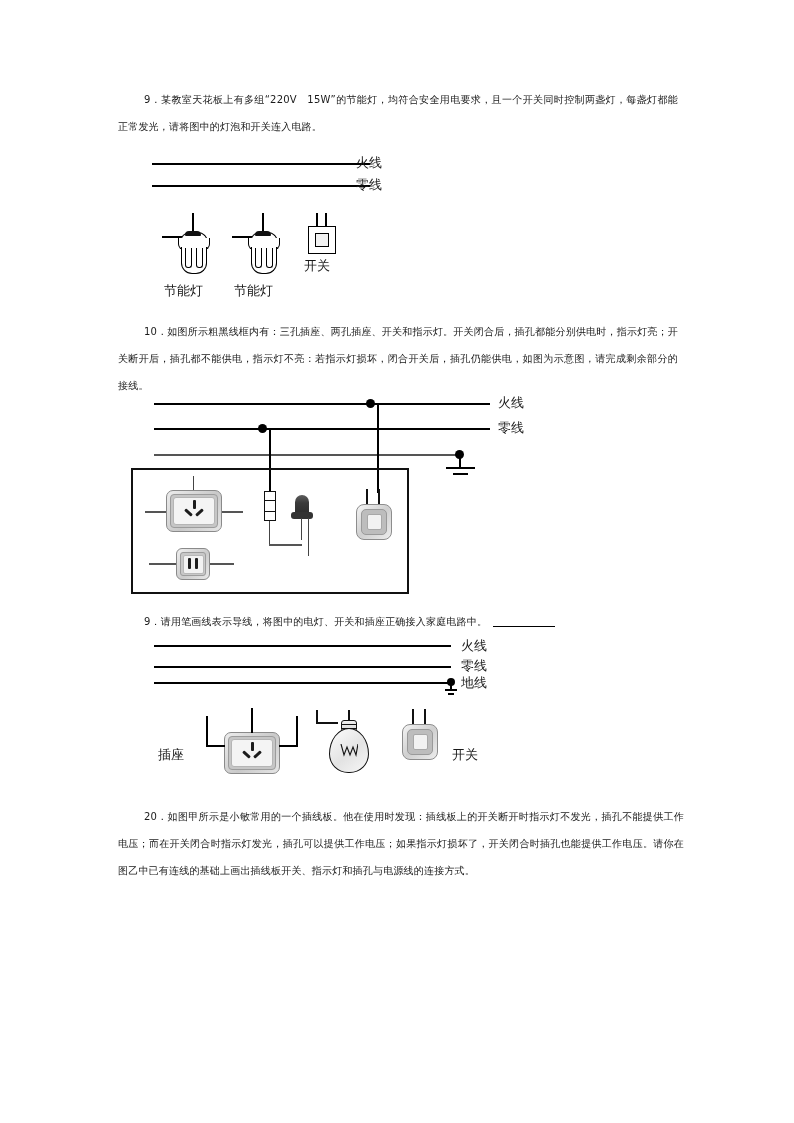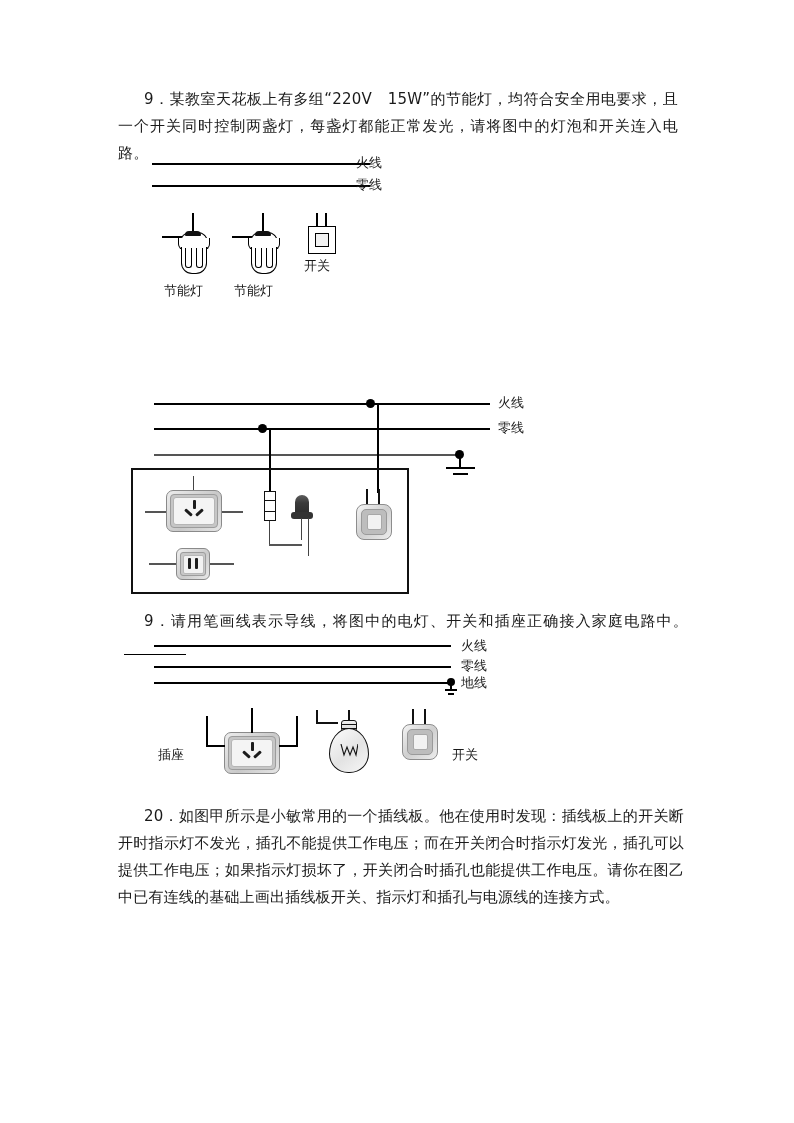--- a/index.html
+++ b/index.html
@@ -16,21 +16,21 @@
     overflow: hidden;
   }
   .page {
     position: absolute;
     left: 0; top: 0;
     width: 794px;
     height: 1123px;
   }
   .qtext {
     position: absolute;
-    font-size: 15px;
+    font-size: 10px;
     line-height: 27px;
     letter-spacing: 0.2px;
     text-align: justify;
     color: #1a1a1a;
   }
   .qtext .indent { display: inline-block; width: 26px; }
   .blank-inline {
     display: inline-block;
     width: 62px;
     border-bottom: 1.4px solid #000;
@@ -348,20 +348,23 @@
 
     <div class="sw-out" style="left:186px; top:58px;">
       <div class="l1"></div>
       <div class="l2"></div>
       <div class="outer"></div>
       <div class="inner"></div>
     </div>
     <div class="label" style="left:186px; top:103px;">开关</div>
   </div>
 
+  <div class="qtext" style="left:118px; top:318px; width:560px;">
+    <span class="indent"></span><span>10．如图所示粗黑线框内有：三孔插座、两孔插座、开关和指示灯。开关闭合后，插孔都能分别供电时，指示灯亮；开关断开后，插孔都不能供电，指示灯不亮：若指示灯损坏，闭合开关后，插孔仍能供电，如图为示意图，请完成剩余部分的接线。</span>
+  </div>
 
   <div class="fig" style="left:118px; top:395px; width:560px; height:205px;">
 
     <div class="wire" style="left:36px; top:8px; width:336px;"></div>
     <div class="label" style="left:380px; top:0px;">火线</div>
 
     <div class="wire" style="left:36px; top:33px; width:336px;"></div>
     <div class="label" style="left:380px; top:25px;">零线</div>
 
     <div class="wire gray" style="left:36px; top:59px; width:306px;"></div>

